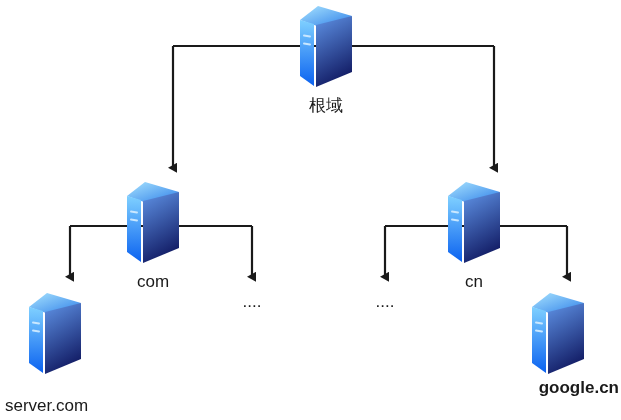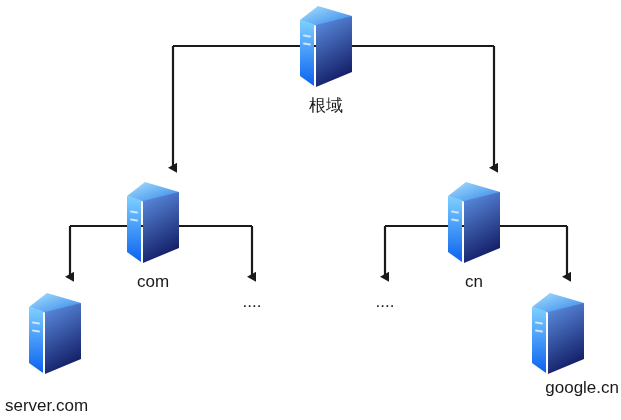--- a/index.html
+++ b/index.html
@@ -232,18 +232,18 @@
           </linearGradient>
         </defs>
         <polygon points="2,18 20,4 54,14 36,30" fill="url(#gTopG)"></polygon>
         <polygon points="2,18 16,22 16,84 2,74" fill="url(#gLeftG)"></polygon>
         <polygon points="18,23 54,14 54,70 18,85" fill="url(#gRightG)"></polygon>
         <rect x="5" y="33" width="8" height="2" rx="1" fill="#cfeaff" opacity="0.95" transform="rotate(8 9 34)"></rect>
         <rect x="5" y="41" width="8" height="2" rx="1" fill="#cfeaff" opacity="0.95" transform="rotate(8 9 42)"></rect>
       </svg>
     </span>
   </div>
-  <div class="edge-label-right" style="right:2px; top:378px;">google.cn</div>
+  <div class="edge-label-right" style="right:2px; top:378px;font-weight:bold;">google.cn</div>
 
   <div class="dots-label" style="left:252px; top:292px;">....</div>
   <div class="dots-label" style="left:385px; top:292px;">....</div>
 
 </div>
 
 </body></html>

